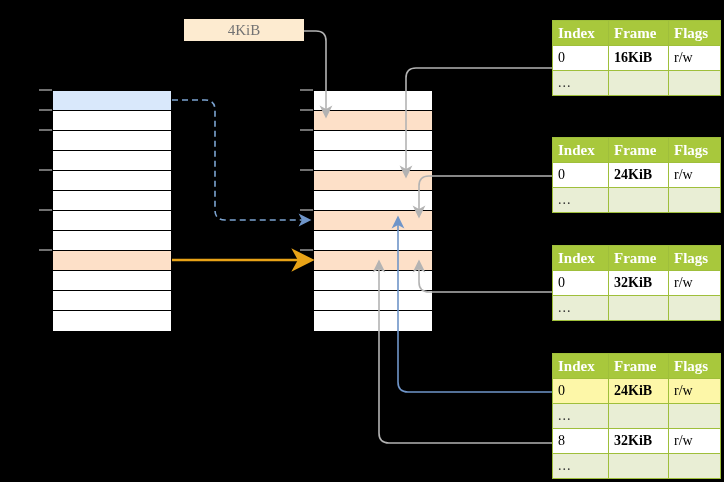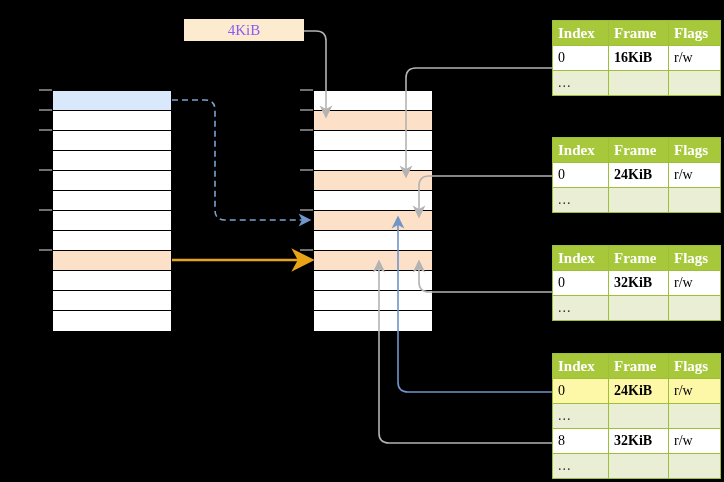--- a/index.html
+++ b/index.html
@@ -1,21 +1,21 @@
 <!DOCTYPE html>
 <html><head>
 <meta charset="utf-8">
 <style>
   html,body{margin:0;padding:0;background:#000;}
   body{width:724px;height:482px;position:relative;overflow:hidden;
        font-family:"Liberation Serif","DejaVu Serif",serif;}
   #stage{position:absolute;left:0;top:0;width:724px;height:482px;}
 
   
-  .sizelabel{position:absolute;background:#fdebd0;color:#8b5cf6;
+  .sizelabel{position:absolute;background:#fdebd0;color:#737373;
       font-size:15px;line-height:22px;text-align:center;}
 
   
   .col{position:absolute;border:1.6px solid #000;box-sizing:border-box;background:#fff;}
   .cell{box-sizing:border-box;border-bottom:1.6px solid #000;background:#fff;}
   .cell:last-child{border-bottom:none;}
   .cell.blue{background:#d9e8fb;}
   .cell.peach{background:#fde0c8;}
 
   

